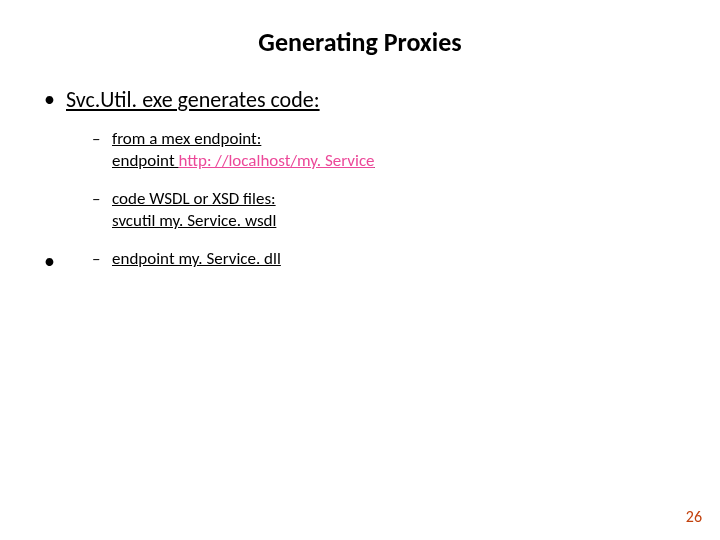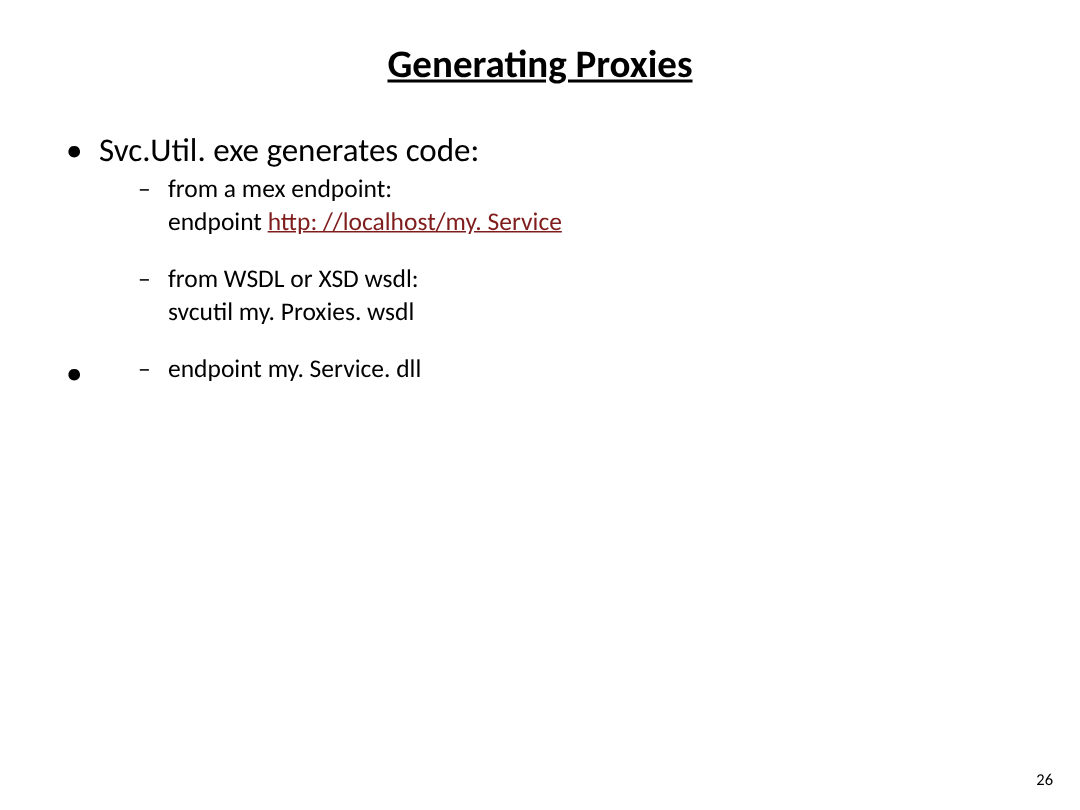--- a/index.html
+++ b/index.html
@@ -17,91 +17,91 @@
     height: 540px;
     position: relative;
     box-sizing: border-box;
     padding: 18px 40px 20px 40px;
   }
   .title {
     text-align: center;
     font-weight: 700;
     font-size: 26px;
     margin: 8px 0 28px 0;
-    text-decoration: underline;
   }
   ul.level1 {
     list-style: none;
     padding: 0;
     margin: 0;
+    text-decoration: underline;
   }
   ul.level1 > li {
     position: relative;
     padding-left: 26px;
     font-size: 22px;
     margin-bottom: 14px;
     line-height: 1.25;
   }
   ul.level1 > li::before {
     content: "•";
     position: absolute;
     left: 4px;
     top: 0;
     font-size: 22px;
   }
   ul.level2 {
     list-style: none;
     padding: 0;
-    margin: 1px 0 0 0;
+    margin: 14px 0 0 0;
   }
   ul.level2 > li {
     position: relative;
     padding-left: 46px;
     font-size: 17px;
     margin-bottom: 16px;
     line-height: 1.3;
   }
   ul.level2 > li::before {
     content: "–";
     position: absolute;
     left: 26px;
     top: 0;
     font-size: 17px;
   }
   .underlined {
     text-decoration: underline;
-    color: #7f1d1d;
+    color: #ec4899;
   }
   .page-num {
     position: absolute;
     bottom: 14px;
     right: 18px;
-    font-size: 11px;
-    color: #000000;
+    font-size: 16px;
+    color: #c2410c;
   }
 </style>
 </head>
 <body>
 
 <div class="slide">
 
   <div class="title">Generating Proxies</div>
 
   <ul class="level1">
 
     <li>
       <span>Svc.Util. exe generates code:</span>
       <ul class="level2">
         <li>
           <span>from a mex endpoint:</span><br>
           <span>endpoint </span><span class="underlined">http: //localhost/my. Service</span>
         </li>
         <li>
-          <span>from WSDL or XSD wsdl:</span><br>
-          <span>svcutil my. Proxies. wsdl</span>
+          <span>code WSDL or XSD files:</span><br>
+          <span>svcutil my. Service. wsdl</span>
         </li>
       </ul>
     </li>
 
     <li>
       <ul class="level2">
         <li>
           <span>endpoint my. Service. dll</span>
         </li>
       </ul>

